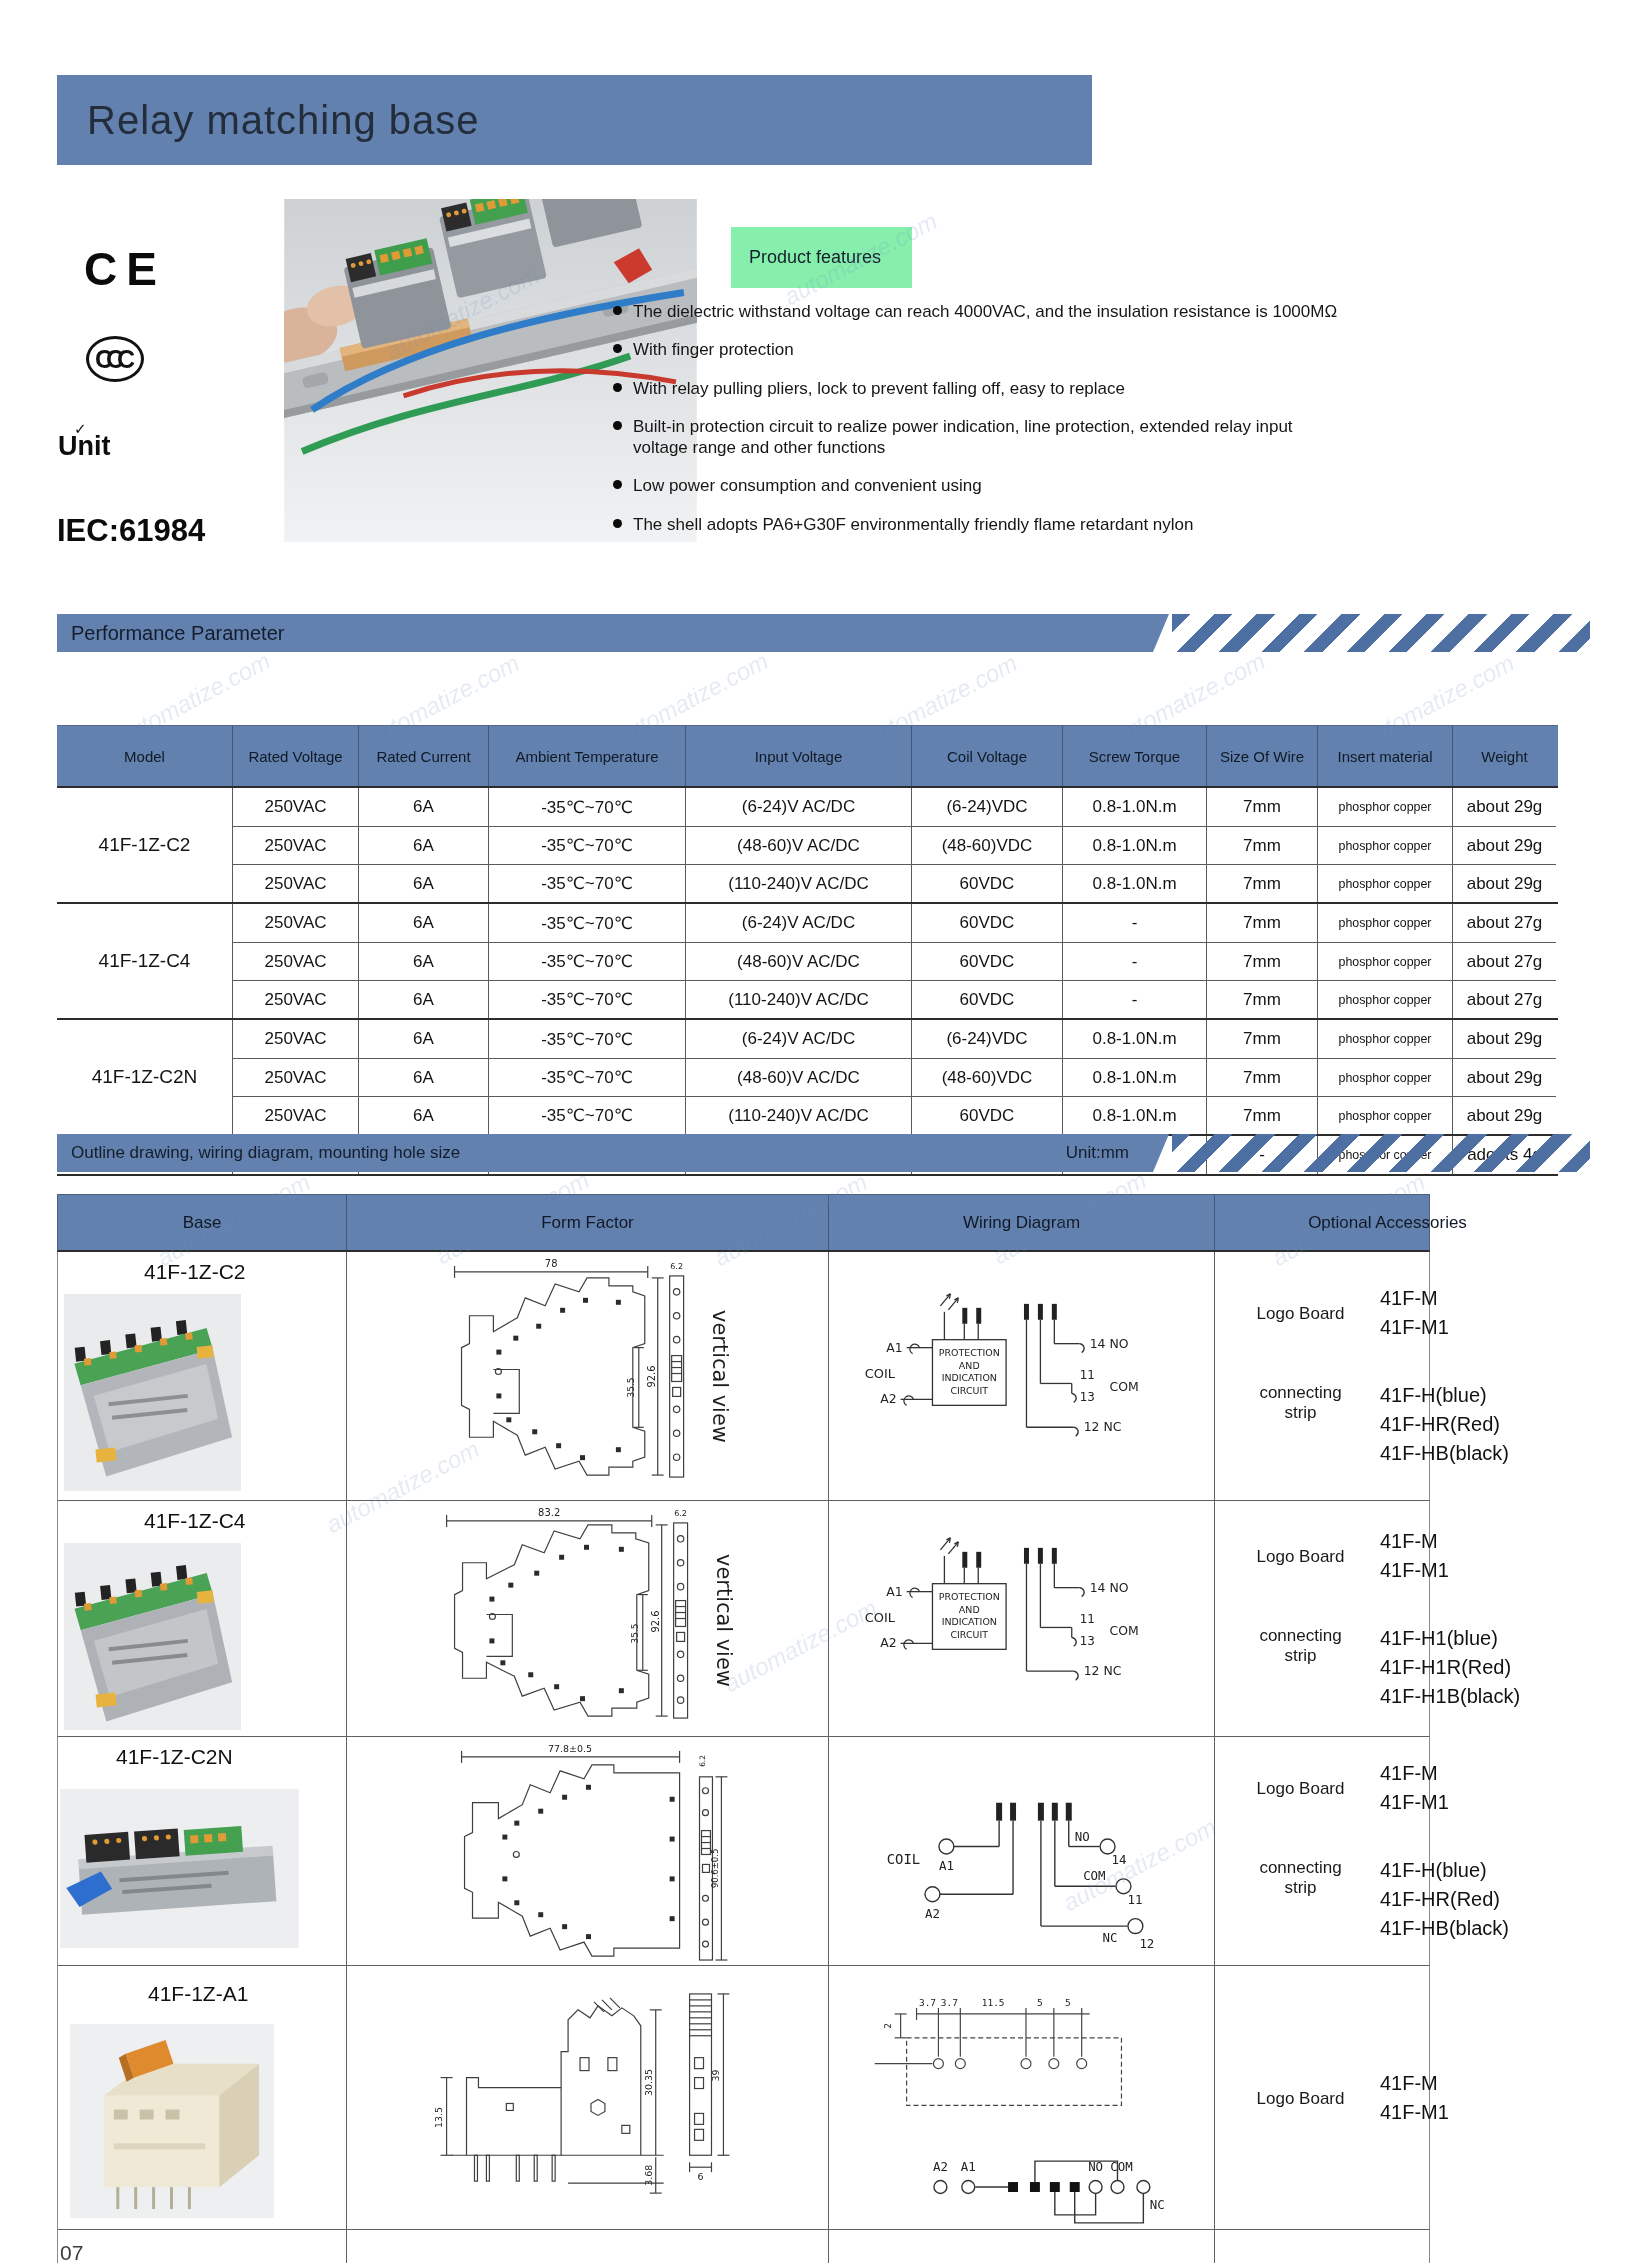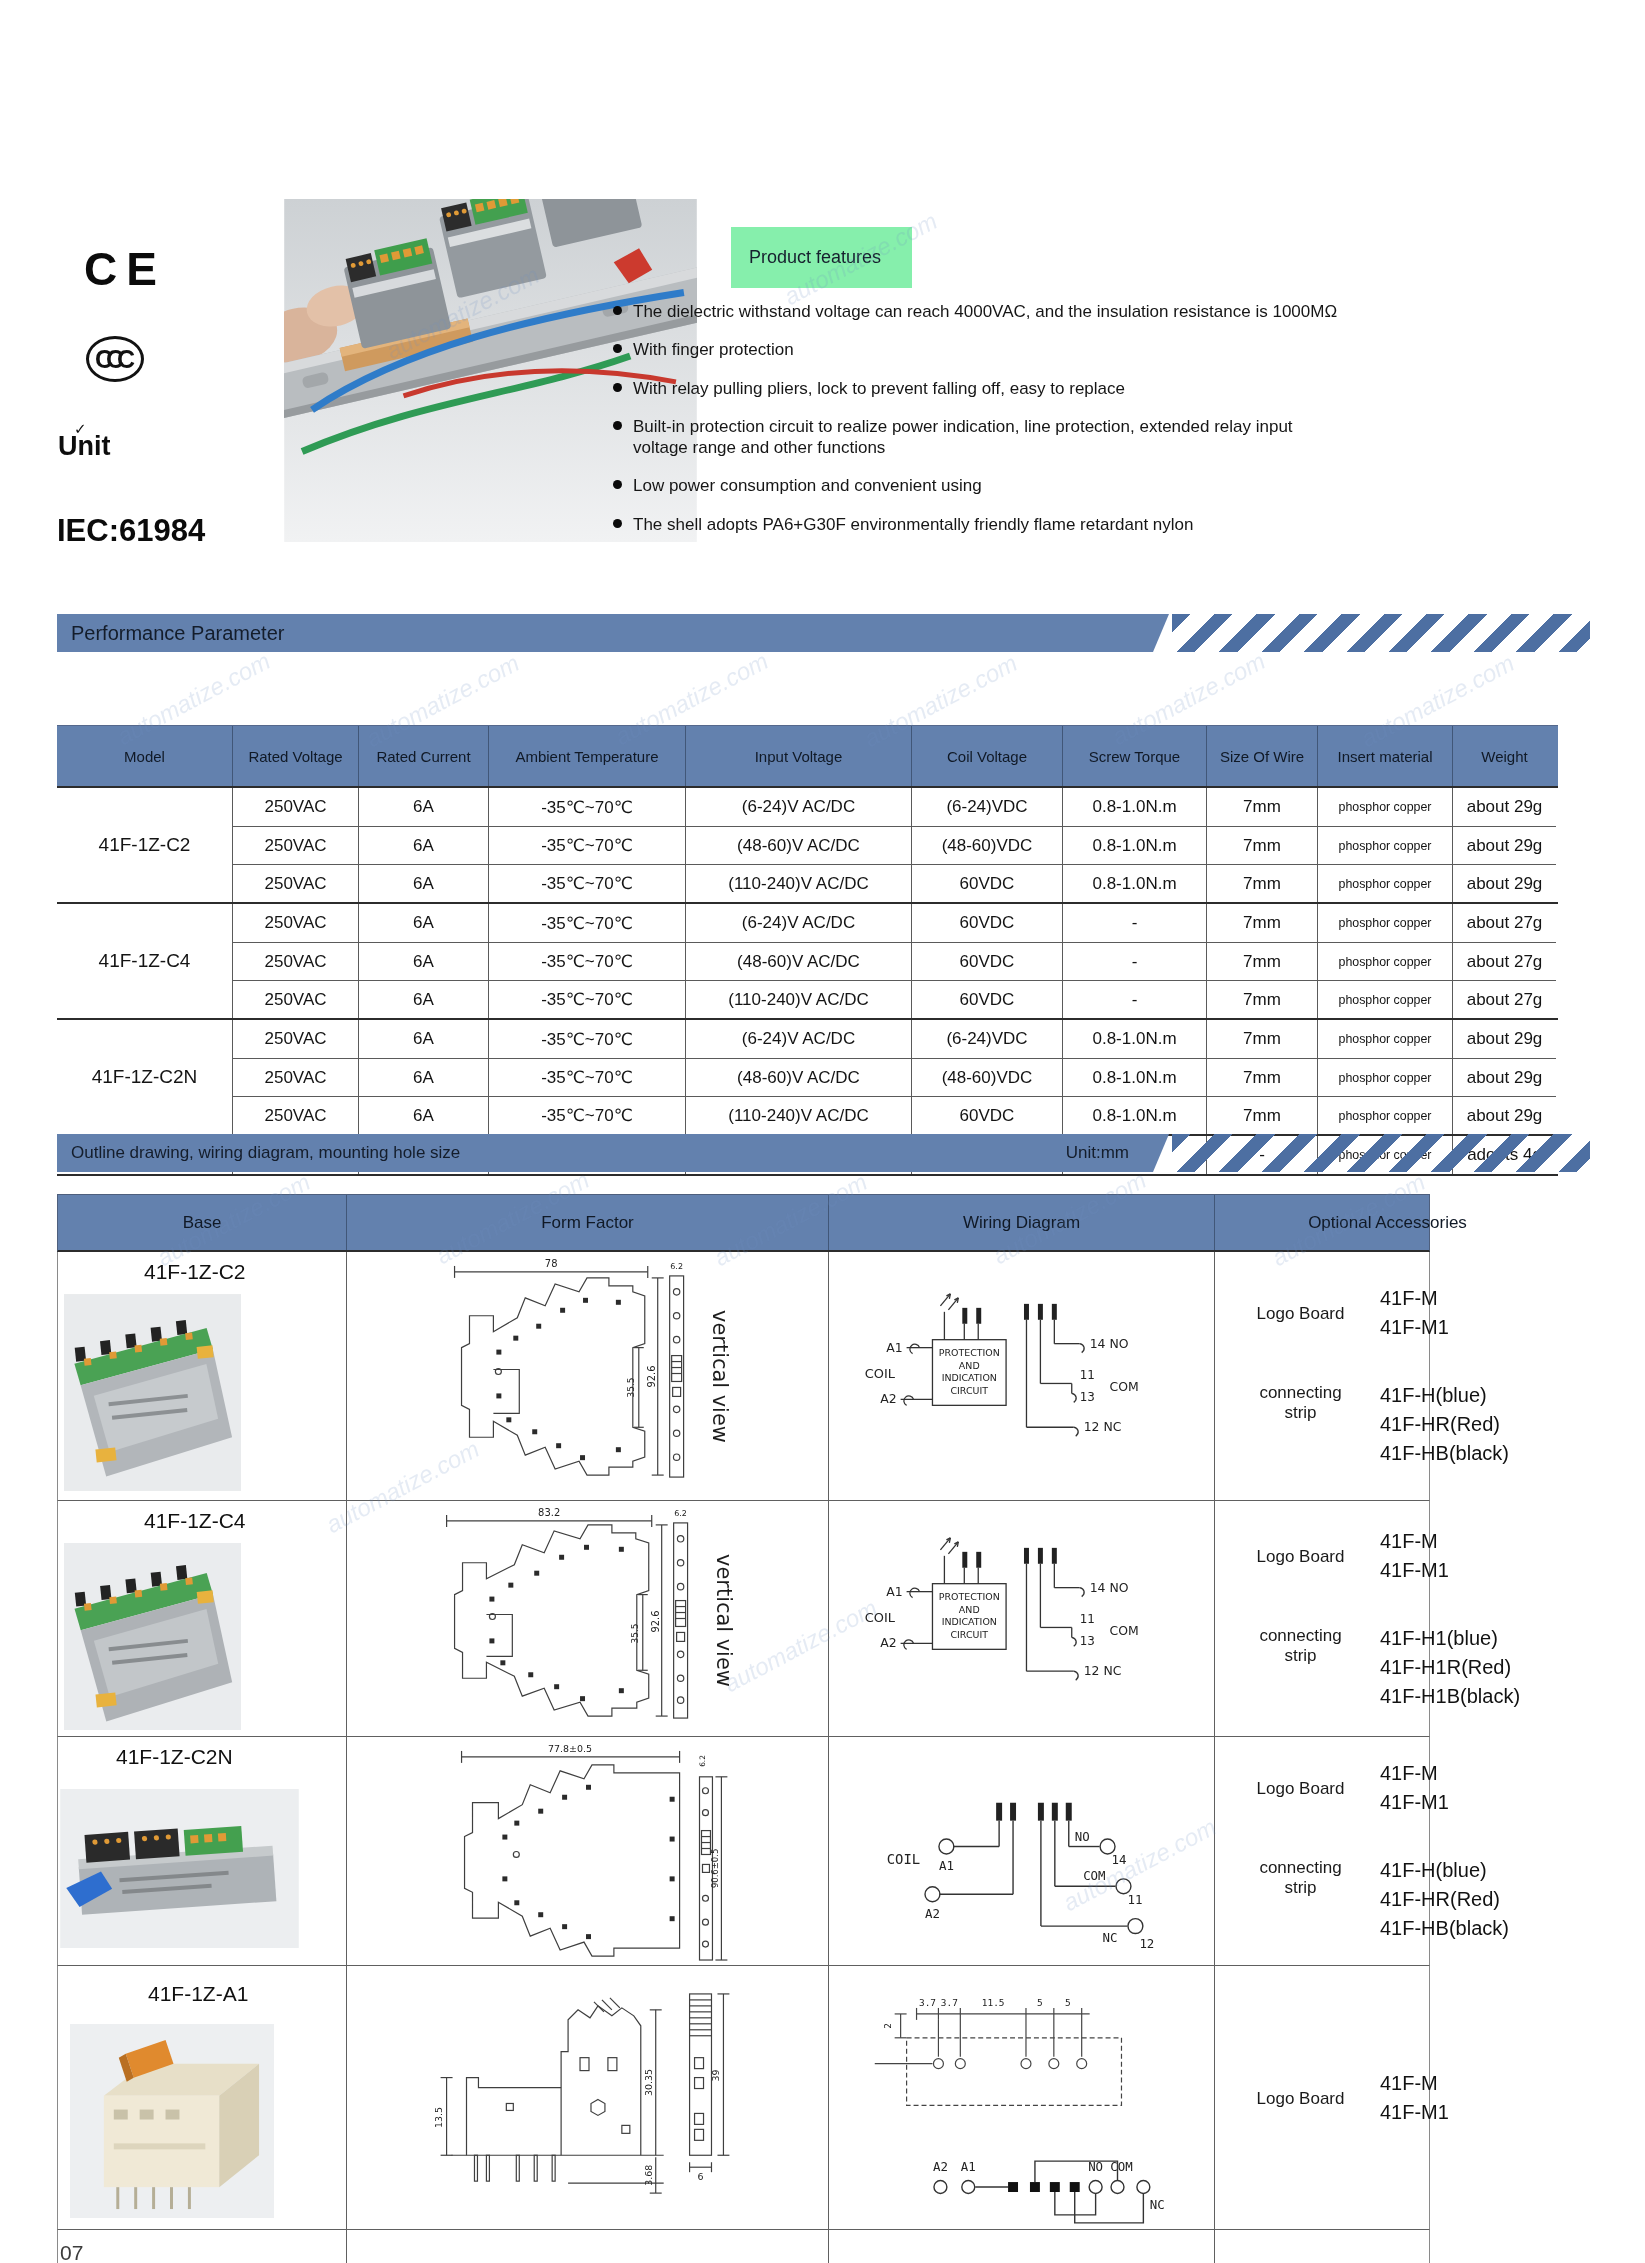--- a/index.html
+++ b/index.html
@@ -84,20 +84,23 @@
   
   .wm{position:absolute;font-size:24px;color:rgba(109,143,192,0.18);transform:rotate(-28deg);
       white-space:nowrap;pointer-events:none;font-style:italic;}
   .pagenum{position:absolute;left:60px;top:2241px;font-size:21px;color:#3c3c3c;}
 </style>
 </head>
 <body>
 
 <div id="page">
 
+  <div class="top-banner">
+    <div class="t">Relay matching base</div>
+  </div>
 
   <div class="ce">CE</div>
   <div class="ccc">
     <span class="in">CCC</span>
   </div>
   <div class="rohs">
     <span>Unit</span>
     <span class="chk">✓</span>
   </div>
   <div class="iec">IEC:61984</div>

